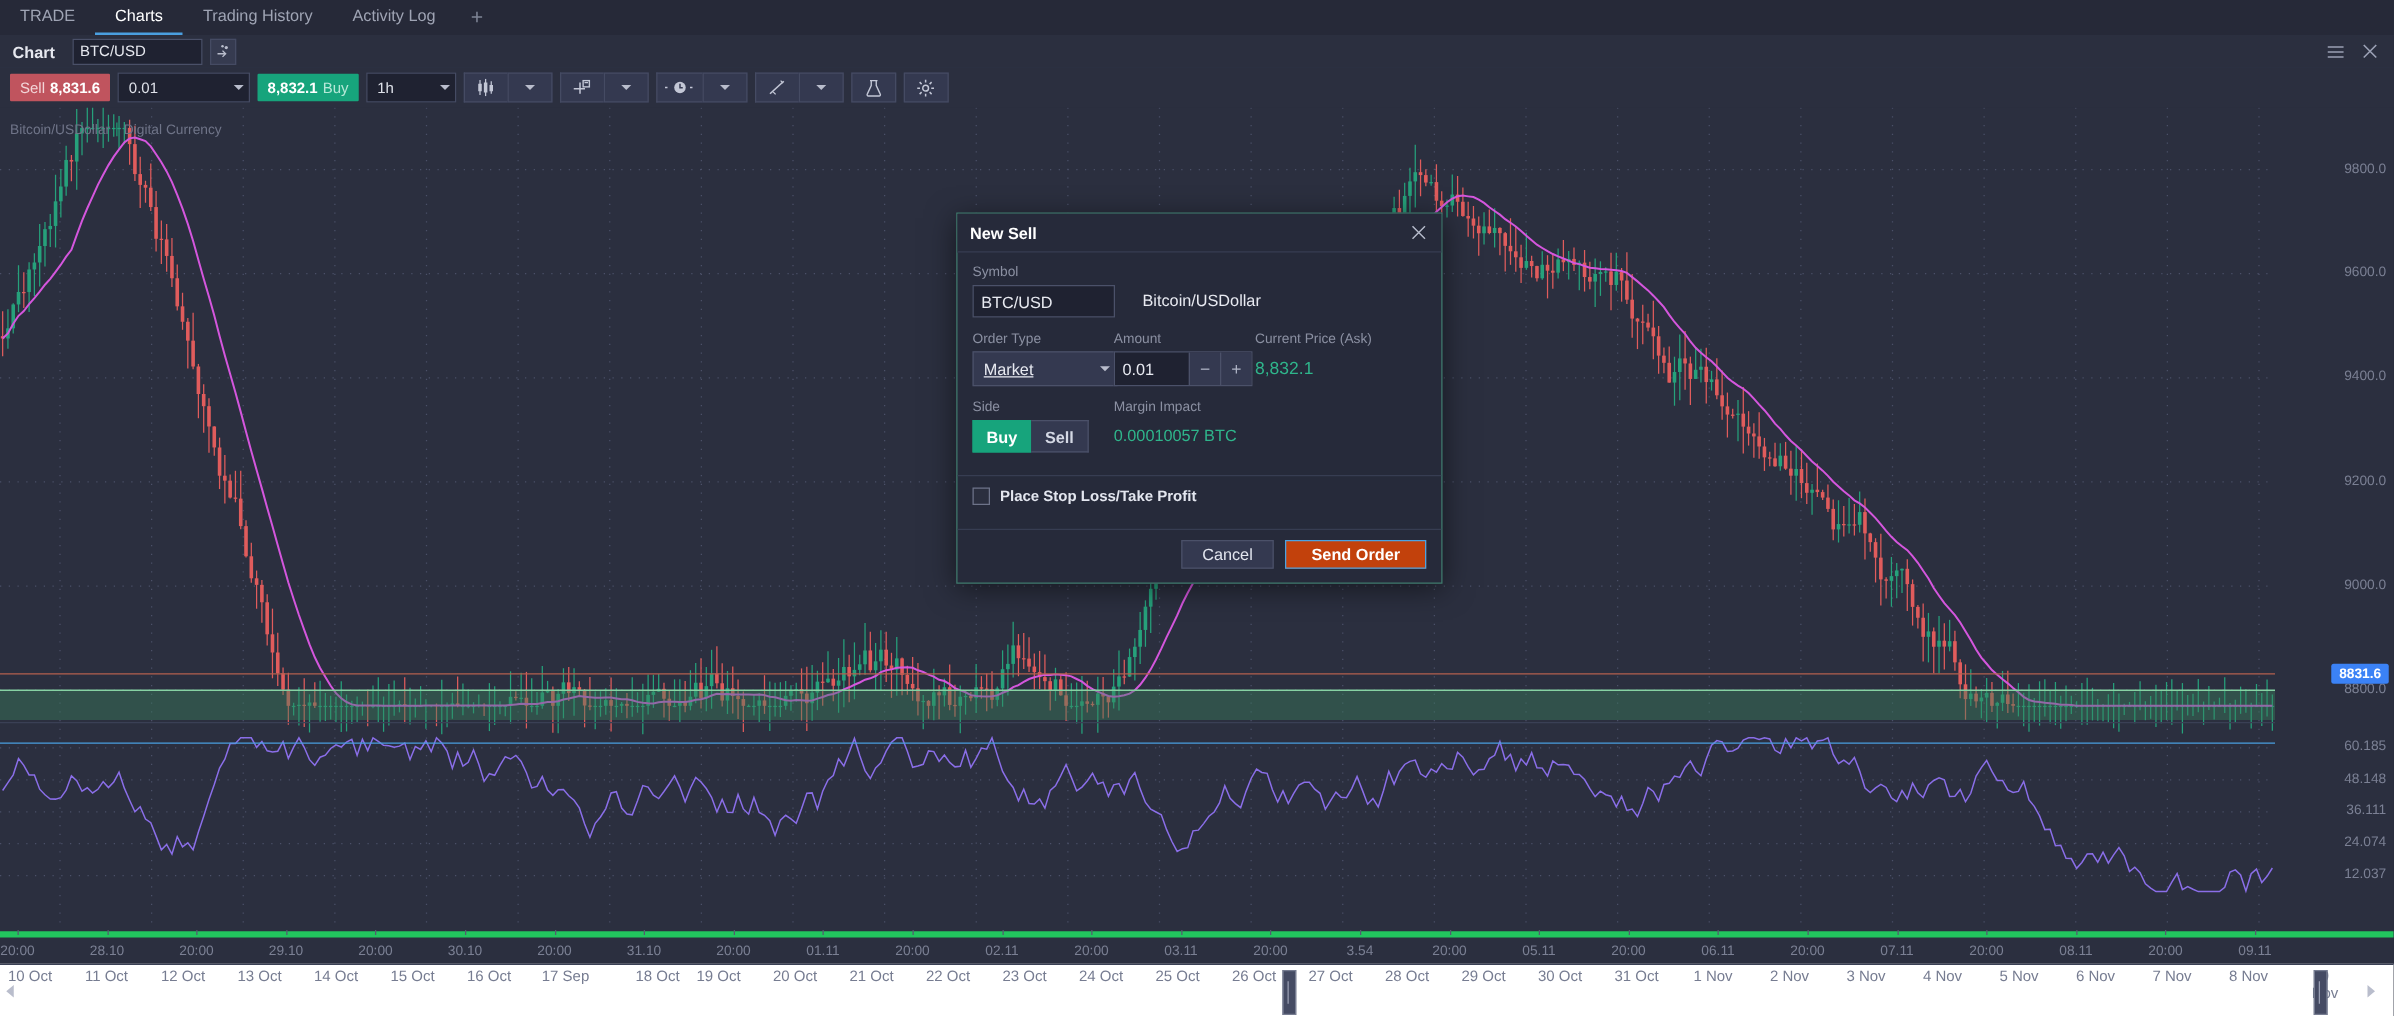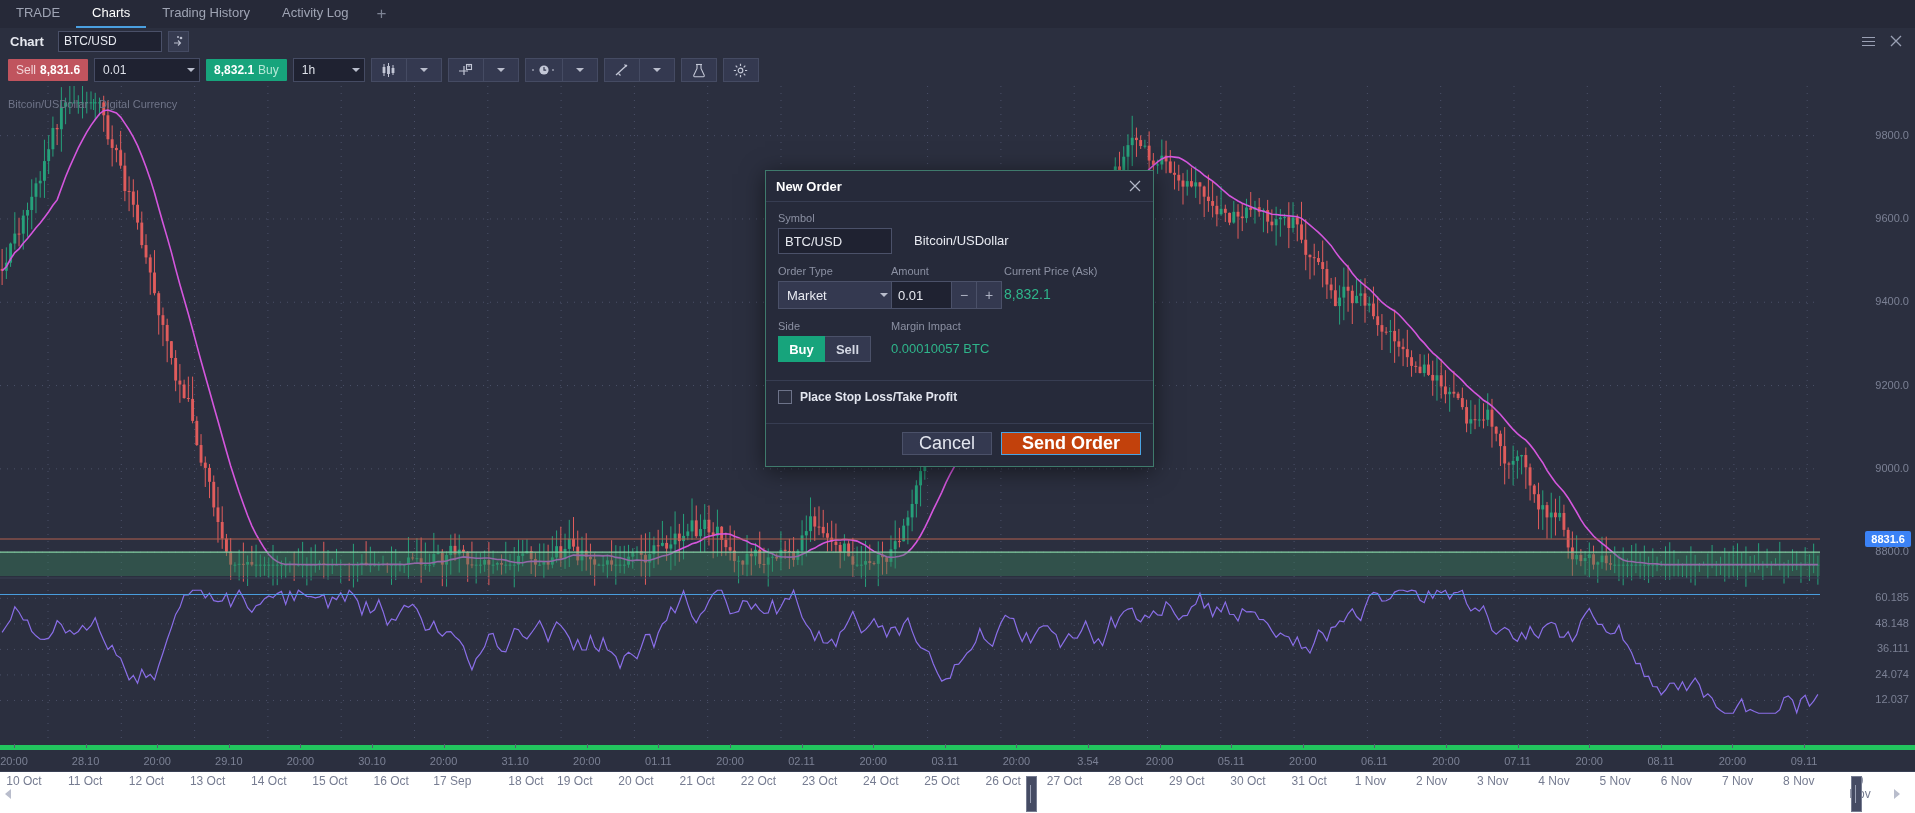--- a/index.html
+++ b/index.html
@@ -86,39 +86,39 @@
          align-items:center;justify-content:center;}
   .dlg-body{padding:10px 12px 8px 12px;}
   .flbl{font-size:11px;color:#8b90a2;margin-bottom:4px;}
   .row{display:flex;align-items:flex-start;}
   .fin{background:#1f2231;border:1px solid #4b5169;color:#e8eaf1;font-size:13px;height:20px;
        padding:2px 6px;font-family:inherit;}
   .symin{width:100px;}
   .symname{font-size:13px;color:#e8eaf1;margin-left:22px;line-height:26px;}
   .sel{width:101px;height:26px;background:#343950;border:1px solid #4b5169;display:flex;
        align-items:center;padding:0 5px 0 8px;font-size:13px;color:#e8eaf1;cursor:pointer;}
-  .sel .v{flex:1;}
+  .sel .v{flex:1;text-decoration:underline;}
   .amtwrap{display:flex;border:1px solid #4b5169;height:26px;background:#1f2231;width:109px;}
   .amtwrap input{flex:1;background:transparent;border:none;color:#e8eaf1;font-size:13px;
                  padding:0 6px;font-family:inherit;outline:none;width:100%;}
   .stp{width:24px;background:#343950;border-left:1px solid #4b5169;color:#aeb3c4;font-size:14px;
        display:flex;align-items:center;justify-content:center;cursor:pointer;}
   .curpx{font-size:14px;color:#2fb58b;line-height:26px;}
   .seg{display:flex;height:26px;}
   .seg div{width:45px;display:flex;align-items:center;justify-content:center;font-size:13px;
            font-weight:bold;cursor:pointer;}
   .seg .on{background:#17a47c;color:#ffffff;border:1px solid #17a47c;}
   .seg .off{background:#343950;color:#d4d8e4;border:1px solid #4b5169;border-left:none;}
   .mi{font-size:13px;color:#2fb58b;line-height:26px;}
   .dlg-rule{height:1px;background:#373d52;margin:10px 0 0 0;}
   .chkrow{display:flex;align-items:center;padding:9px 12px;}
   .chk{width:12px;height:12px;border:1px solid #6d7389;background:#2b2f3f;margin-right:8px;cursor:pointer;}
   .chktxt{font-size:12px;font-weight:bold;color:#e3e6ef;}
   .dlg-ft{display:flex;justify-content:flex-end;gap:9px;padding:8px 12px 11px 12px;}
-  .btn{height:23px;font-size:18px;padding:0 16px;cursor:pointer;border:1px solid #4b5169;
+  .btn{height:23px;font-size:13px;padding:0 16px;cursor:pointer;border:1px solid #4b5169;
        background:#343950;color:#e3e6ef;font-family:inherit;}
   .btn-primary{background:#c2410c;border-color:#4aa3e2;color:#ffffff;font-weight:bold;padding:0 20px;}
 </style>
 </head>
 <body>
 
 <div class="app">
 
   <div class="tabbar">
     <div class="tab">TRADE</div>
@@ -1265,21 +1265,21 @@
       <svg width="8" height="12" viewBox="0 0 8 12">
           <path d="M1 1l6 5-6 5z" fill="#b9bdcc"></path>
         </svg>
     </div>
     <div class="nh" id="nhL" style="left: 1026px;"></div>
     <div class="nh" id="nhR" style="left: 1851px;"></div>
   </div>
 
   <div class="dlg">
     <div class="dlg-hd">
-      <span class="dlg-title">New Order</span>
+      <span class="dlg-title">New Sell</span>
       <span class="dlg-x">
         <svg width="12" height="12" viewBox="0 0 12 12">
           <path d="M1 1l10 10M11 1L1 11" stroke="#b3b8c8" stroke-width="1.2"></path>
         </svg>
       </span>
     </div>
     <div class="dlg-body">
       <div class="flbl">Symbol</div>
       <div class="row">
         <input class="fin symin" value="BTC/USD" style="">

